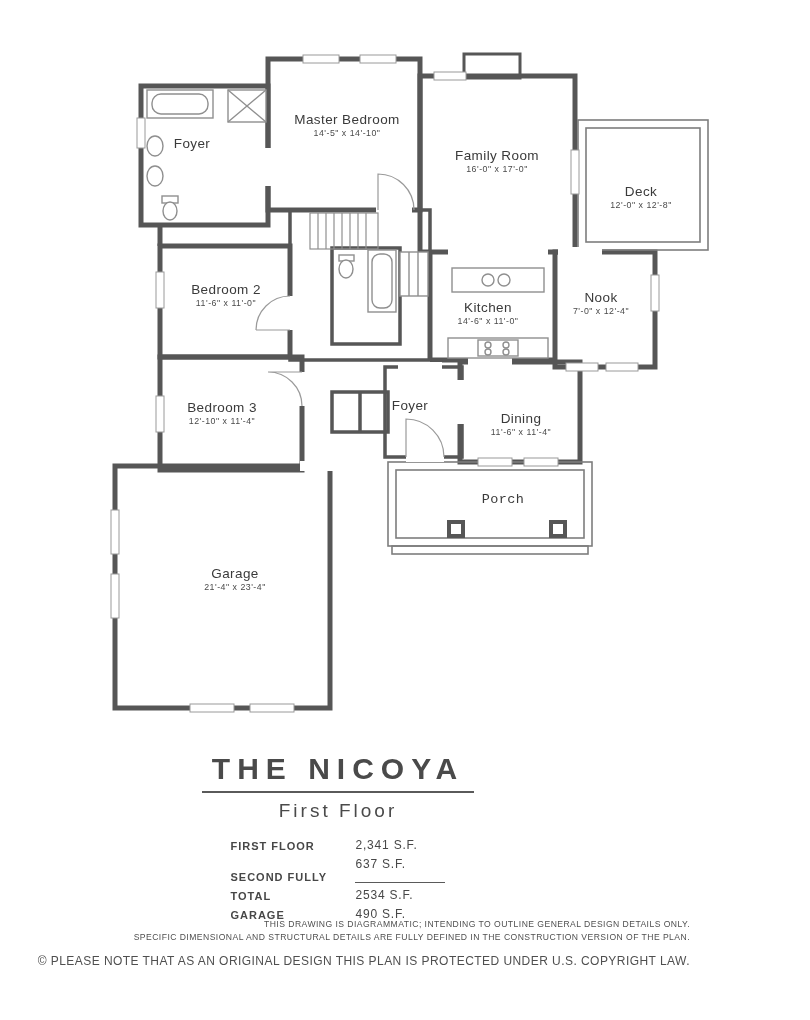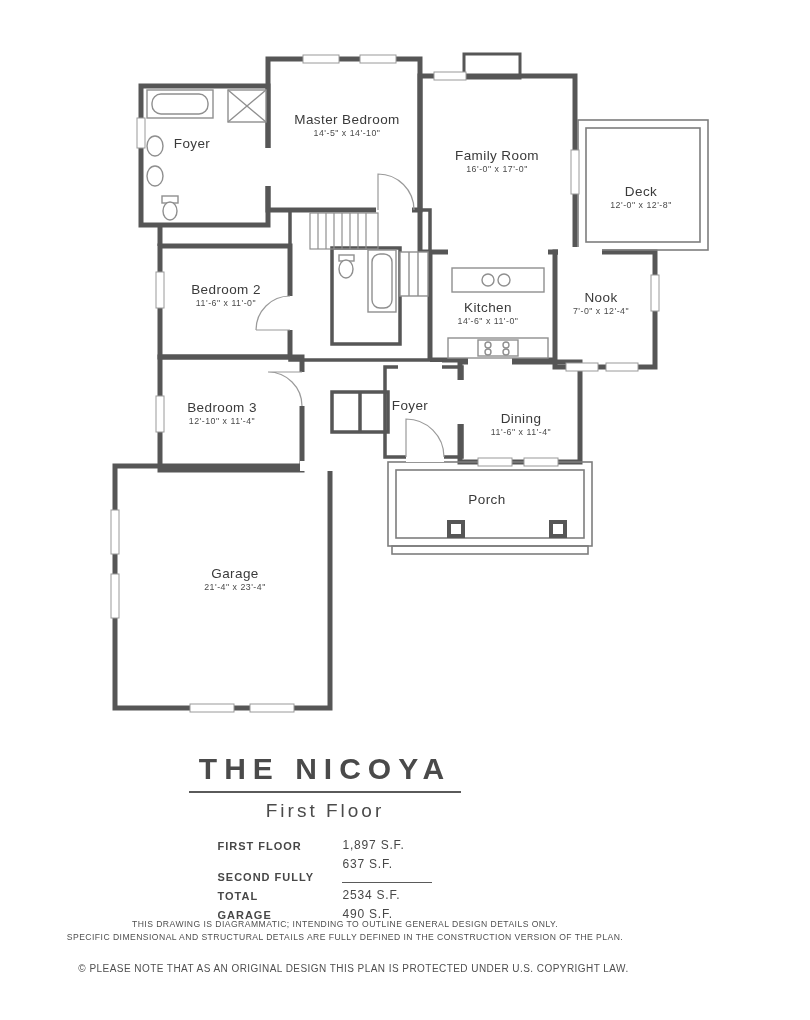--- a/index.html
+++ b/index.html
@@ -2,32 +2,32 @@
 <html><head>
 <meta charset="utf-8">
 <style>
   html,body{margin:0;padding:0;background:#fff;}
   body{width:810px;height:1020px;position:relative;font-family:"Liberation Sans",sans-serif;color:#3f3f3f;overflow:hidden;}
   .plan{position:relative;width:810px;height:730px;}
   .plan svg{position:absolute;left:0;top:0;}
   .room-label{position:absolute;transform:translateX(-50%);text-align:center;line-height:1.12;}
   .room-name{font-size:13.5px;color:#3a3a3a;letter-spacing:.4px;display:block;}
   .room-dims{font-size:8.8px;color:#4a4a4a;letter-spacing:.5px;display:block;margin-top:2px;}
-  .title-block{position:absolute;left:4px;top:752px;width:706px;text-align:center;}
+  .title-block{position:absolute;left:17px;top:752px;width:706px;text-align:center;}
   .title-inner{display:inline-block;transform:translateX(-32px);}
   .plan-title{font-size:30px;font-weight:bold;letter-spacing:7px;color:#4a4a4a;border-bottom:2px solid #5a5a5a;padding:0 10px 5px 10px;display:inline-block;}
   .plan-subtitle{font-size:19px;letter-spacing:3px;color:#4a4a4a;margin-top:7px;}
   .area-table{margin:16px auto 0 auto;width:215px;text-align:left;}
   .area-row{display:grid;grid-template-columns:125px 90px;margin-bottom:5px;align-items:end;}
   .area-label{font-size:11px;letter-spacing:1px;color:#474747;font-weight:bold;}
   .area-value{font-size:12px;letter-spacing:.8px;color:#474747;}
   .sum-line{border-bottom:1.6px solid #5a5a5a;padding-bottom:11px;}
-  .footer{position:absolute;left:0;top:918px;width:690px;text-align:center;}
+  .footer{position:absolute;left:0;top:918px;width:690px;text-align:right;}
   .footer div{font-size:8.6px;letter-spacing:.45px;color:#4f4f4f;line-height:1.55;}
-  .footer .copyright{margin-top:16px;font-size:10px;padding-left:17px;}
+  .footer .copyright{margin-top:7px;font-size:12px;padding-left:17px;}
 </style>
 </head>
 <body>
 
 <div class="plan">
   <svg width="810" height="730" viewBox="0 0 810 730">
 
     <g stroke="#565656" stroke-width="5" fill="none">
       <rect x="141" y="86" width="127" height="139"></rect>
       <rect x="268" y="59" width="152" height="151"></rect>
@@ -181,37 +181,37 @@
     <span class="room-name">Bedroom 3</span>
     <span class="room-dims">12'-10" x 11'-4"</span>
   </div>
   <div class="room-label" style="left:410px;top:398px;">
     <span class="room-name">Foyer</span>
   </div>
   <div class="room-label" style="left:521px;top:394px;margin-top:17px;">
     <span class="room-name">Dining</span>
     <span class="room-dims">11'-6" x 11'-4"</span>
   </div>
-  <div class="room-label" style="left:487px;top:492px;">
+  <div class="room-label" style="left:503px;top:492px;font-family:Liberation Mono, monospace;">
     <span class="room-name">Porch</span>
   </div>
   <div class="room-label" style="left:235px;top:566px;">
     <span class="room-name">Garage</span>
     <span class="room-dims">21'-4" x 23'-4"</span>
   </div>
 </div>
 
 <div class="title-block">
   <div class="title-inner">
     <div class="plan-title">THE NICOYA</div>
     <div class="plan-subtitle">First Floor</div>
     <div class="area-table">
       <div class="area-row">
         <span class="area-label">FIRST FLOOR</span>
-        <span class="area-value">1,897 S.F.</span>
+        <span class="area-value">2,341 S.F.</span>
       </div>
       <div class="area-row">
         <span class="area-label">SECOND FULLY</span>
         <span class="area-value sum-line">637 S.F.</span>
       </div>
       <div class="area-row">
         <span class="area-label">TOTAL</span>
         <span class="area-value">2534 S.F.</span>
       </div>
       <div class="area-row">

